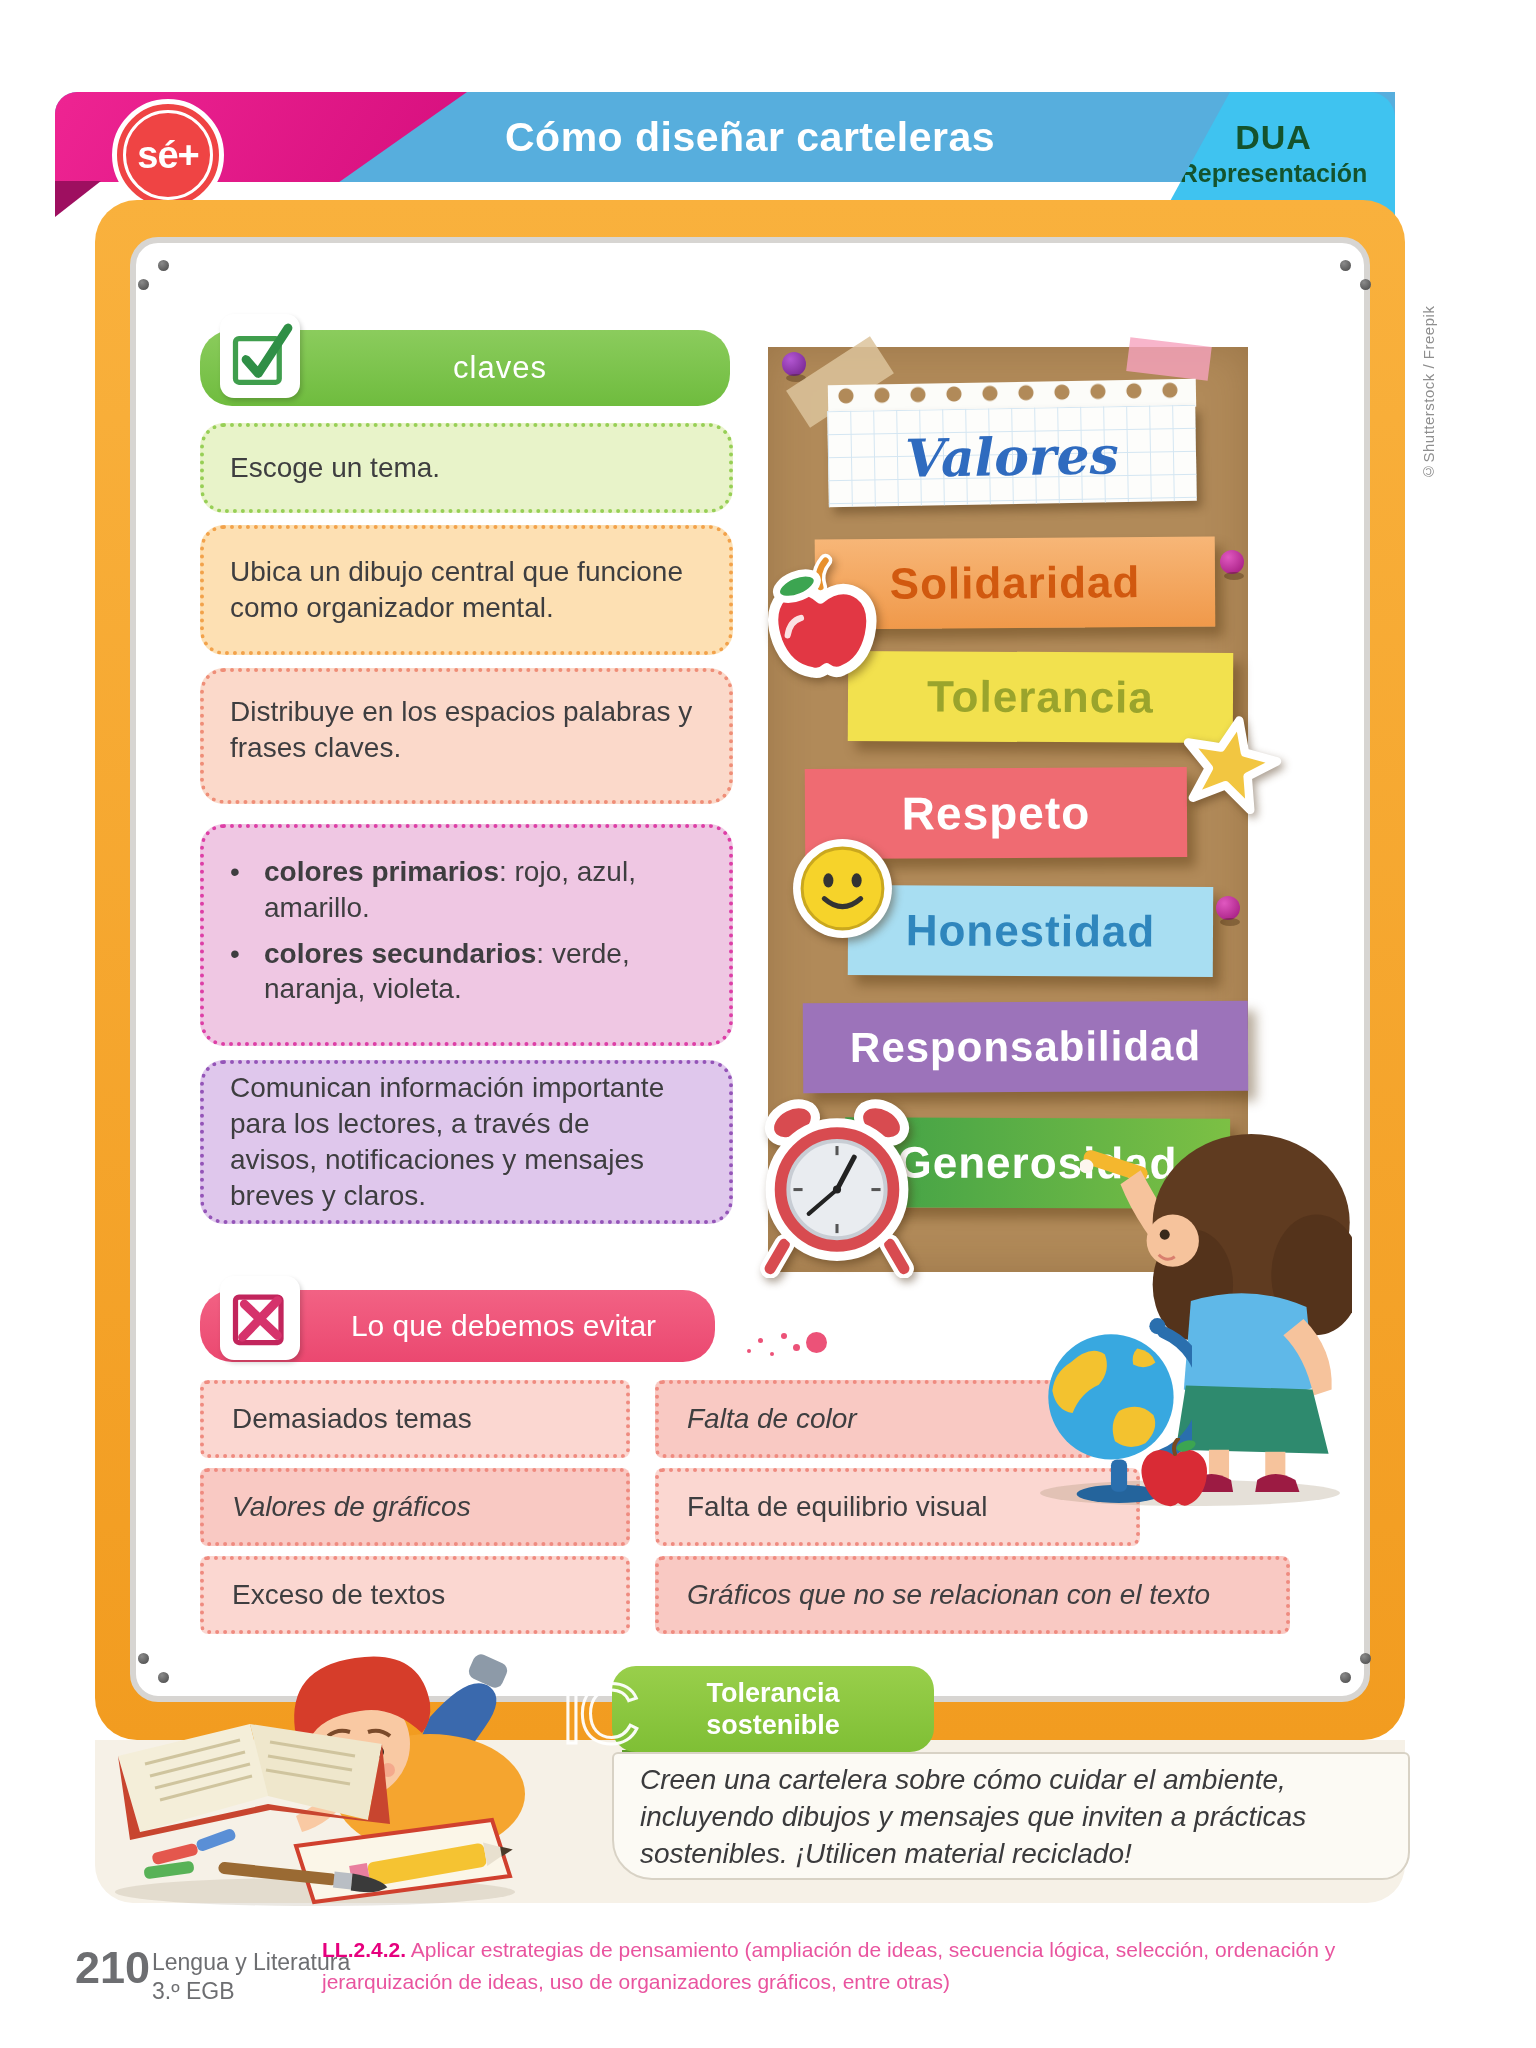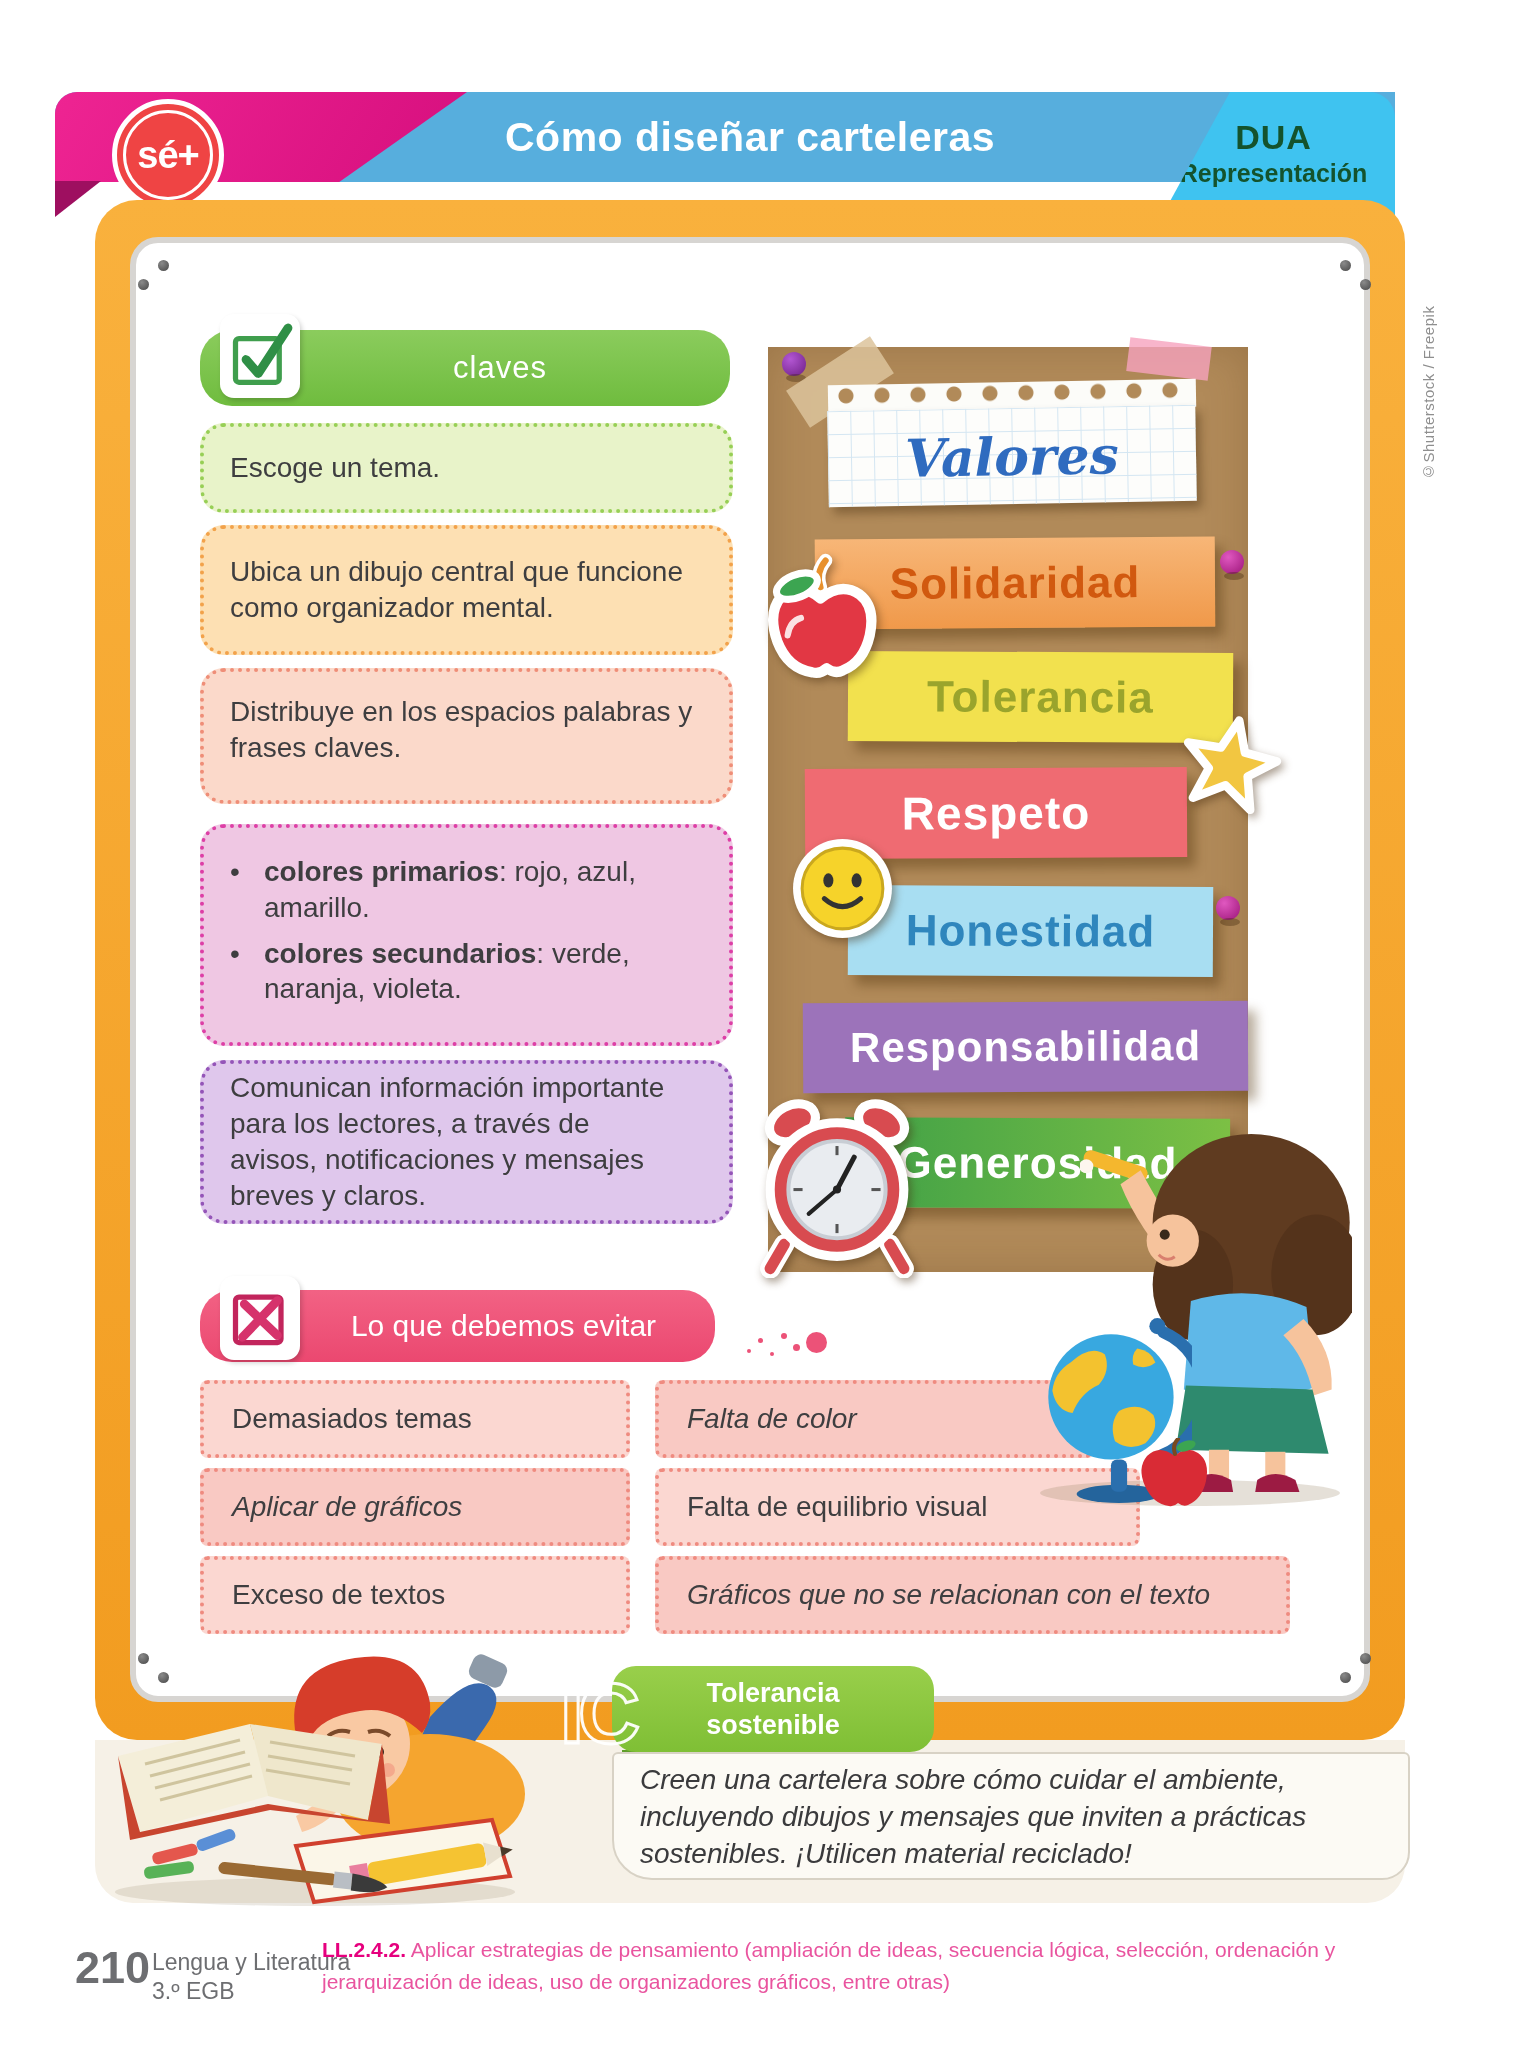--- a/index.html
+++ b/index.html
@@ -133,21 +133,21 @@
   .av-r3{left:655px;width:635px;}
   .row1{top:1380px;} .row2{top:1468px;} .row3{top:1556px;}
 
   
   .ds-badge{position:absolute;left:612px;top:1666px;width:322px;height:86px;border-radius:24px;
             background:linear-gradient(180deg,#99cf4b,#7fbf35);z-index:5;
             display:flex;flex-direction:column;align-items:center;justify-content:center;
             color:#fff;font-weight:bold;font-size:27px;line-height:1.2;text-align:center;}
   .ds-tail{position:absolute;left:622px;top:1750px;width:0;height:0;z-index:4;
            border-left:26px solid #5f9e2a;border-bottom:26px solid transparent;}
-  .ds-logo{position:absolute;left:560px;top:1664px;font-size:86px;font-weight:bold;z-index:6;
+  .ds-logo{position:absolute;left:560px;top:1664px;font-size:86px;font-weight:normal;z-index:6;
            color:transparent;-webkit-text-stroke:3px rgba(255,255,255,.95);letter-spacing:-6px;}
   .bubble{position:absolute;left:612px;top:1752px;width:798px;height:128px;background:#fcfaf4;
           border:2px solid #d8d2c5;border-radius:6px 6px 28px 40px;box-sizing:border-box;z-index:4;}
   .ds-text{position:absolute;left:640px;top:1762px;width:740px;font-size:28px;font-style:italic;
            color:#3a3a3c;line-height:1.32;z-index:5;}
 
   .boy{position:absolute;left:100px;top:1622px;width:430px;height:292px;z-index:8;}
 
   
   .pg-num{position:absolute;left:75px;top:1942px;font-size:45px;font-weight:bold;color:#6d6e71;}
@@ -341,21 +341,21 @@
       <span class="t3"></span>
     <span class="t4"></span>
       <span class="t5"></span>
       <span class="t6"></span>
   </div>
 
   <div class="avoidbox av-l row1 shade-a">
     <span>Demasiados temas</span>
   </div>
   <div class="avoidbox av-l row2 shade-b">
-    <span>Aplicar de gráficos</span>
+    <span>Valores de gráficos</span>
   </div>
   <div class="avoidbox av-l row3 shade-a">
     <span>Exceso de textos</span>
   </div>
   <div class="avoidbox av-r1 row1 shade-b">
     <span>Falta de color</span>
   </div>
   <div class="avoidbox av-r2 row2 shade-a">
     <span>Falta de equilibrio visual</span>
   </div>

